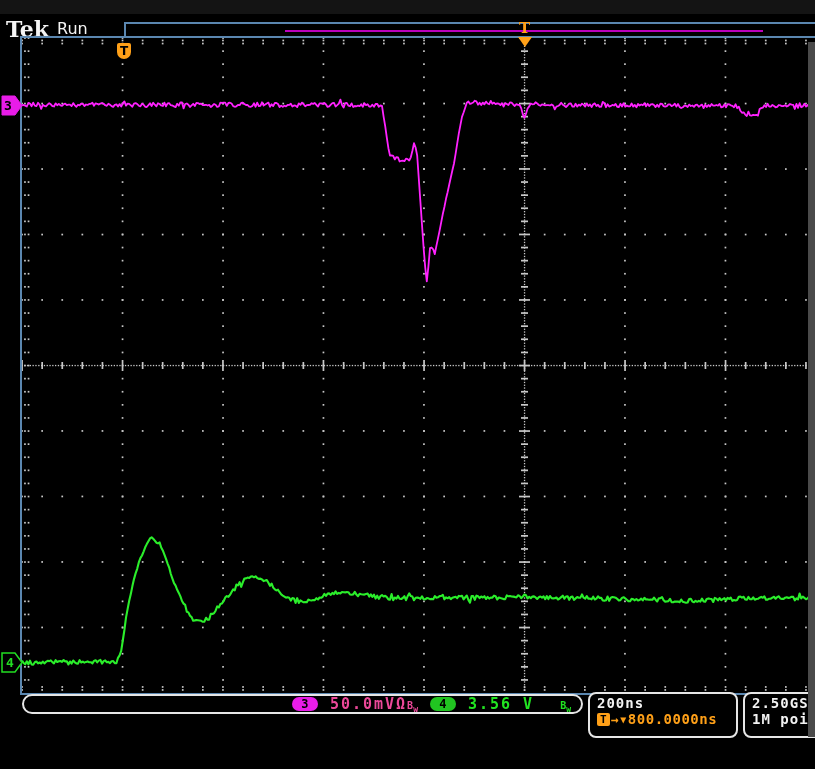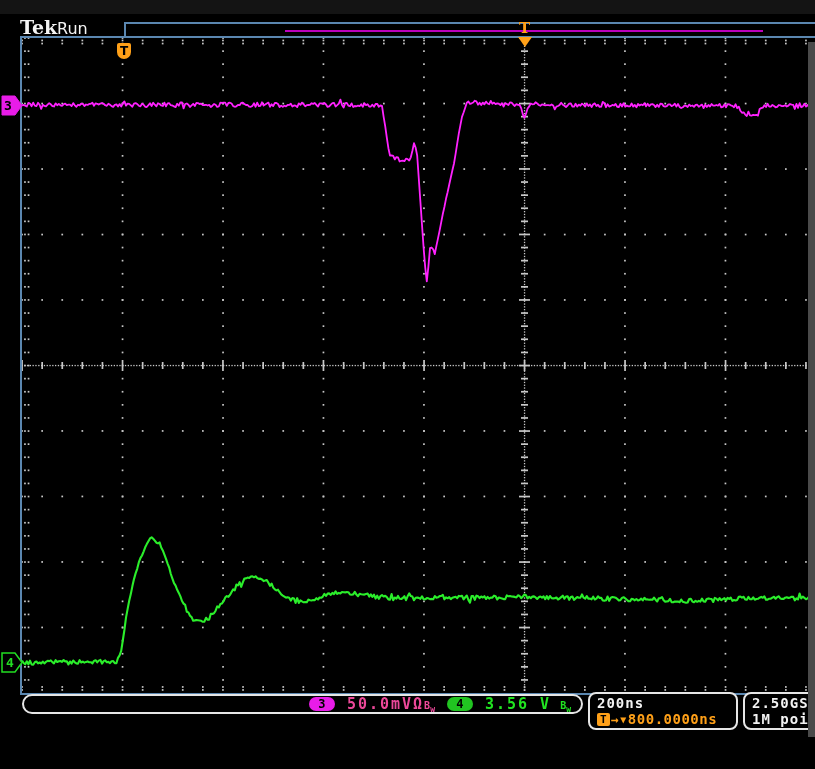--- a/index.html
+++ b/index.html
@@ -1,20 +1,20 @@
 <!DOCTYPE html>
 <html><head>
 <meta charset="utf-8">
 <style>
   html,body{margin:0;padding:0;background:#000;}
   .screen{position:relative;width:815px;height:769px;background:#000;overflow:hidden;
           font-family:"DejaVu Sans Mono",monospace;}
   .topband{position:absolute;left:0;top:0;width:815px;height:14px;background:#141414;}
-  .logo{position:absolute;left:20px;top:16px;color:#f4f4f4;font-family:"DejaVu Serif",serif;
-        font-weight:bold;font-size:19px;letter-spacing:0px;}
+  .logo{position:absolute;left:6px;top:16px;color:#f4f4f4;font-family:"DejaVu Serif",serif;
+        font-weight:bold;font-size:22px;letter-spacing:0px;}
   .runtxt{position:absolute;left:57px;top:19px;color:#f4f4f4;font-family:"DejaVu Sans",sans-serif;
         font-size:16px;}
   
   .overview{position:absolute;left:124px;top:22px;width:691px;height:16px;background:#000;
         border-top:2px solid #5b87b0;border-left:2px solid #5b87b0;box-sizing:border-box;}
   .record-line{position:absolute;left:159px;top:6px;width:478px;height:2px;background:#bb00bb;}
   .ov-t{position:absolute;left:519px;top:19px;color:#ffa018;font-weight:bold;font-size:15px;
         font-family:"DejaVu Serif",serif;z-index:3;}
   .ov-arrow{position:absolute;left:518px;top:37px;width:0;height:0;z-index:3;
         border-left:7px solid transparent;border-right:7px solid transparent;
@@ -32,23 +32,23 @@
   
   .readout-bar{position:absolute;left:22px;top:694px;width:561px;height:20px;background:#000;
         border:2px solid #e6e6e6;border-radius:10px;box-sizing:border-box;display:flex;
         align-items:center;justify-content:flex-end;gap:12px;padding:0 10px;z-index:2;}
   .oval{min-width:26px;height:14px;border-radius:8px;display:flex;align-items:center;
         justify-content:center;color:#000;font-weight:bold;font-size:12px;}
   .oval3{background:#e81ce8;} .oval4{background:#21c421;}
   .ch3-text{color:#ec4899;font-weight:bold;font-size:15px;letter-spacing:2px;white-space:nowrap;}
   .ch4-text{color:#21e421;font-weight:bold;font-size:15px;letter-spacing:2px;white-space:nowrap;}
   .bw{font-size:10px;letter-spacing:0;} .bw sub{font-size:8px;}
-  .bw-green{color:#21e421;margin-left:9px;text-align:center;}
+  .bw-green{color:#21e421;margin-left:26px;text-align:center;}
   
-  .info-box{position:absolute;top:692px;height:38px;background:#000;border:2px solid #e6e6e6;
+  .info-box{position:absolute;top:692px;height:46px;background:#000;border:2px solid #e6e6e6;
         border-radius:8px;box-sizing:border-box;padding:1px 7px;z-index:2;}
   .tb-box{left:588px;width:150px;}
   .acq-box{left:743px;width:120px;}
   .ln-white{color:#f2f2f2;font-weight:bold;font-size:14px;letter-spacing:1px;line-height:16px;
         white-space:nowrap;}
   .ln-orange{color:#ffa018;font-weight:bold;font-size:14px;letter-spacing:0.5px;line-height:17px;
         display:flex;align-items:center;white-space:nowrap;}
   .t-chip{display:inline-flex;width:13px;height:13px;background:#ffa018;border-radius:2px;
         color:#000;font-size:11px;font-weight:bold;align-items:center;justify-content:center;
         margin-right:1px;}

